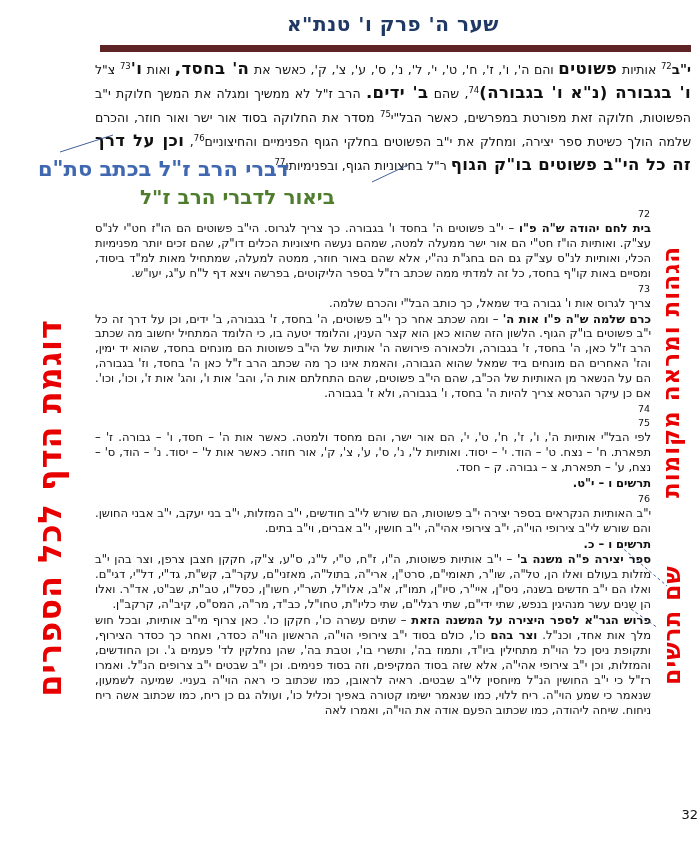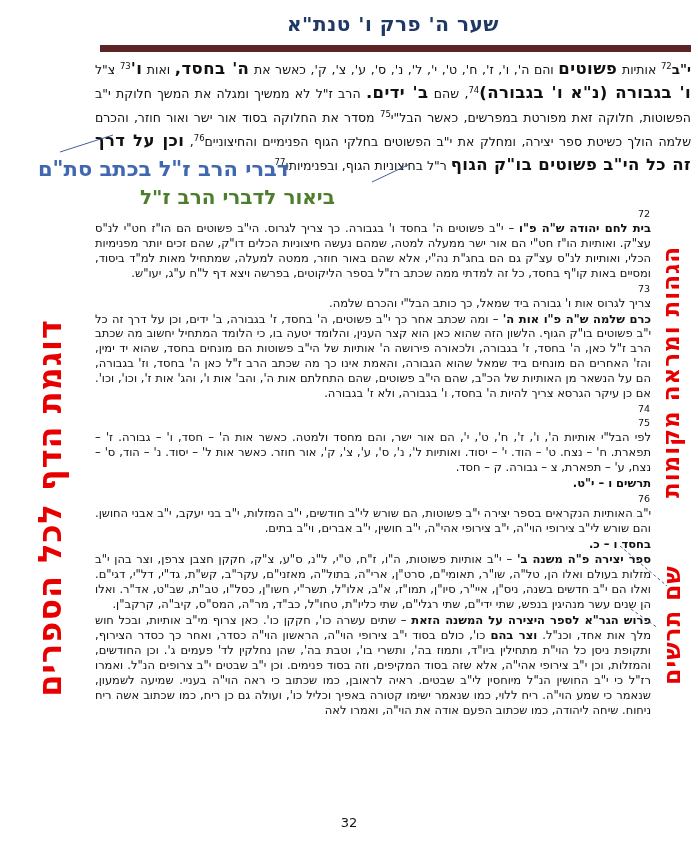--- a/index.html
+++ b/index.html
@@ -28,21 +28,21 @@
     position:absolute;top:185px;left:140px;white-space:nowrap;
     color:var(--biur-label-green,#4E7E2D);font-weight:bold;font-size:20px;
   }
   .footnotes{
     position:absolute;top:206px;left:95px;width:556px;
     font-size:11.5px;line-height:1.3;text-align:justify;
   }
   .fn-num{text-align:right;font-size:9.5px;line-height:1.15;margin:3px 1px 1px 0;}
   .fn-para{margin:0 0 1px 0;}
   .fn-b{font-weight:bold;}
-  .pagenum{position:absolute;bottom:20px;left:0;width:698px;text-align:center;font-size:13px;}
+  .pagenum{position:absolute;bottom:28px;left:0;width:698px;font-size:13px;}
   .vlabel{
     position:absolute;white-space:nowrap;font-weight:bold;
     color:var(--margin-red,#E80000);
   }
   .v-left{left:50px;top:508px;font-size:32px;letter-spacing:1px;
     transform:translate(-50%,-50%) rotate(-90deg);}
   .v-right-top{left:671px;top:372px;font-size:23px;letter-spacing:1px;
     transform:translate(-50%,-50%) rotate(-90deg);}
   .v-right-bottom{left:672px;top:625px;font-size:23px;letter-spacing:1px;
     transform:translate(-50%,-50%) rotate(-90deg);}
@@ -66,21 +66,21 @@
       <div class="fn-para"><span class="fn-b">בית לחם יהודה ש"ה פ"ו</span><span class="fn-t"> – י"ב פשוטים ה' בחסד ו' בגבורה. כך צריך לגרוס. הי"ב פשוטים הם הו"ז חט"י לנ"ס עצ"ק. ואותיות הו"ז חט"י הם אור ישר ממעלה למטה, שמהם נעשה חיצוניות הכלים דו"ק, שהם זכים יותר מפנימיות הכלי, ואותיות לנ"ס עצ"ק גם הם בחג"ת נה"י, אלא שהם באור חוזר, ממטה למעלה, שמתחיל מאות למ"ד ביסוד, ומסיים באות קו"ף בחסד, כל זה למדתי ממה שכתב רז"ל בספר הליקוטים, בפרשה ויצא דף ל"ח ע"ג, יעו"ש.</span></div>
       <div class="fn-num">73</div>
       <div class="fn-para"><span class="fn-t">צריך לגרוס אות ו' גבורה ביד שמאל, כך כותב הבל"י והכרם שלמה.</span></div>
       <div class="fn-para"><span class="fn-b">כרם שלמה ש"ה פ"ו אות ה'</span><span class="fn-t"> – ומה שכתב אחר כך י"ב פשוטים, ה' בחסד, ז' בגבורה, ב' ידים, וכן על דרך זה כל י"ב פשוטים בו"ק הגוף. הלשון הזה שהוא כאן הוא קצר הענין, והלומד יטעה בו, כי הלומד המתחיל יחשוב מה שכתב הרב ז"ל כאן, ה' בחסד, ז' בגבורה, ולכאורה פירושה ה' אותיות של הי"ב פשוטות הם מונחים בחסד, שהוא יד ימין, והז' האחרים הם מונחים ביד שמאל שהוא הגבורה, והאמת אינו כך מה שכתב הרב ז"ל כאן ה' בחסד, וז' בגבורה, הם על הנשאר מן האותיות של הכ"ב, שהם הי"ב פשוטים, שהם התחלתם אות ה', והב' אות ו', והג' אות ז', וכו', וכו'. אם כן עיקר הגרסא צריך להיות ה' בחסד, ו' בגבורה, ולא ז' בגבורה.</span></div>
       <div class="fn-num">74</div>
       <div class="fn-num">75</div>
       <div class="fn-para"><span class="fn-t">לפי הבל"י אותיות ה', ו', ז', ח', ט', י', הם אור ישר, והם מחסד ולמטה. כאשר אות ה' – חסד, ו' – גבורה. ז' – תפארת. ח' – נצח. ט' – הוד. י' – יסוד. ואותיות ל', נ', ס', ע', צ', ק', אור חוזר. כאשר אות ל' – יסוד. נ' – הוד, ס' – נצח, ע' – תפארת, צ – גבורה. ק – חסד.</span></div>
       <div class="fn-para"><span class="fn-b">תרשים ו – י"ט.</span></div>
       <div class="fn-num">76</div>
       <div class="fn-para"><span class="fn-t">י"ב האותיות הנקראים בספר יצירה י"ב פשוטות, הם שורש לי"ב חודשים, י"ב המזלות, י"ב בני יעקב, י"ב אבני החושן. והם שורש לי"ב צירופי הוי"ה, י"ב צירופי אהי"ה, י"ב חושין, י"ב אברים, וי"ב בתים.</span></div>
-      <div class="fn-para"><span class="fn-b">בחסד ו – כ.</span></div>
+      <div class="fn-para"><span class="fn-b">תרשים ו – כ.</span></div>
       <div class="fn-para"><span class="fn-b">ספר יצירה פ"ה משנה ב'</span><span class="fn-t"> – י"ב אותיות פשוטות, ה"ו, ז"ח, ט"י, ל"נ, ס"ע, צ"ק, חקקן חצבן צרפן, וצר בהן י"ב מזלות בעולם ואלו הן, טל"ה, שו"ר, תאומי"ם, סרט"ן, ארי"ה, בתול"ה, מאזני"ם, עקר"ב, קש"ת, גד"י, דל"י, דגי"ם. ואלו הם י"ב חדשים בשנה, ניס"ן, איי"ר, סיו"ן, תמו"ז, א"ב, אלו"ל, תשר"י, חשו"ן, כסל"ו, טב"ת, שב"ט, אד"ר. ואלו הן שנים עשר מנהיגין בנפש, שתי ידי"ם, שתי רגלי"ם, שתי כליו"ת, טחו"ל, כב"ד, מר"ה, המס"ס, קיב"ה, קרקב"ן.</span></div>
       <div class="fn-para"><span class="fn-b">פרוש הגר"א לספר היצירה על המשנה הזאת</span><span class="fn-t"> – שתים עשרה כו', חקקן כו'. כאן צרוף מי"ב אותיות, ובכל חוש מלך אות אחד, וכנ"ל. </span><span class="fn-b">וצר בהם</span><span class="fn-t"> כו', כולם בסוד י"ב צירופי הוי"ה, הראשון הוי"ה כסדר, ואחר כך כסדר הצירוף, ותקופת ניסן כל הוי"ת מתחילין ביו"ד, ותמוז בה', ותשרי בו', וטבת בה', שהן נחלקין לד' פעמים ג'. וכן החודשים, והמזלות, וכן י"ב צירופי אהי"ה, אלא שזה בסוד המקיפים, וזה בסוד פנימים. וכן י"ב שבטים י"ב צרופים הנ"ל. ואמרו רז"ל כי י"ב החושין הנ"ל מיוחסין לי"ב שבטים. ראיה לראובן, כמו שכתוב כי ראה הוי"ה בעניי. שמיעה לשמעון, שנאמר כי שמע הוי"ה. ריח ללוי, כמו שנאמר ישימו קטורה באפיך וכליל כו', ועולה גם כן ריח, כמו שכתוב אשה ריח ניחוח. שיחה ליהודה, כמו שכתוב הפעם אודה את הוי"ה, ואמרו לאה</span></div>
     </div>
 
   <div class="vlabel v-left">דוגמת הדף לכל הספרים</div>
   <div class="vlabel v-right-top">הגהות ומראה מקומות</div>
   <div class="vlabel v-right-bottom">שם תרשים</div>
 
   <svg class="overlay" viewBox="0 0 698 850" xmlns="http://www.w3.org/2000/svg">
     <line x1="60" y1="152" x2="113" y2="135" stroke="#2F4E8C" stroke-width="0.9"></line>

